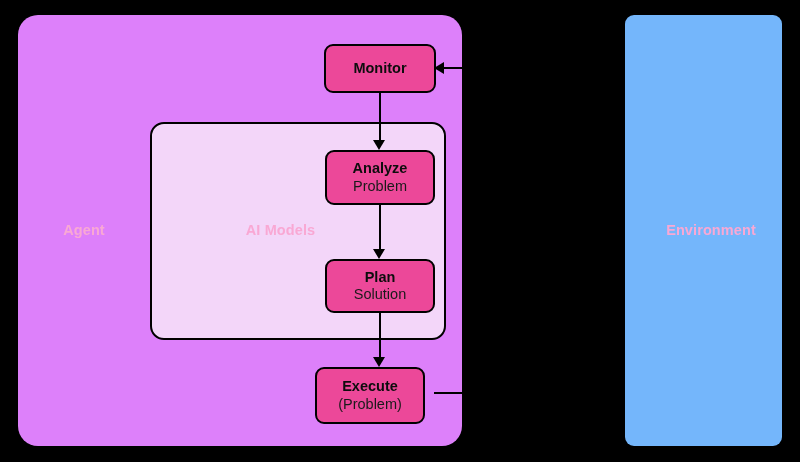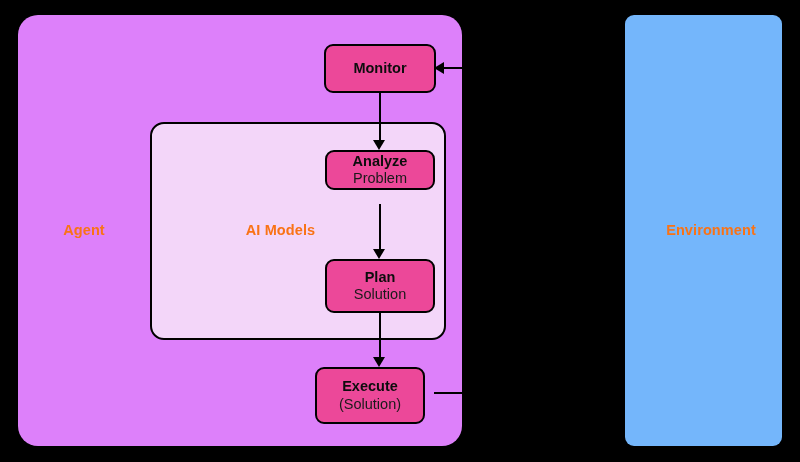--- a/index.html
+++ b/index.html
@@ -47,21 +47,21 @@
     height: 431px;
     background: #74b6fb;
     border-radius: 9px;
   }
 
   
   .container-label {
     position: absolute;
     font-size: 14.5px;
     font-weight: bold;
-    color: #f97316;
+    color: #f9a8d4;
     white-space: nowrap;
     text-align: center;
     letter-spacing: 0.1px;
   }
   #agent-label {
     left: 18px;
     top: 222px;
     width: 132px;
   }
   #aimodels-label {
@@ -106,21 +106,21 @@
   #node-monitor {
     left: 324px;
     top: 44px;
     width: 112px;
     height: 49px;
   }
   #node-analyze {
     left: 325px;
     top: 150px;
     width: 110px;
-    height: 40px;
+    height: 55px;
   }
   #node-plan {
     left: 325px;
     top: 259px;
     width: 110px;
     height: 54px;
   }
   #node-execute {
     left: 315px;
     top: 367px;
@@ -211,16 +211,16 @@
     <div class="sub">Problem</div>
   </div>
 
   <div id="node-plan" class="node">
     <div class="title">Plan</div>
     <div class="sub">Solution</div>
   </div>
 
   <div id="node-execute" class="node">
     <div class="title">Execute</div>
-    <div class="sub">(Solution)</div>
+    <div class="sub">(Problem)</div>
   </div>
 
 </div>
 
 </body></html>

